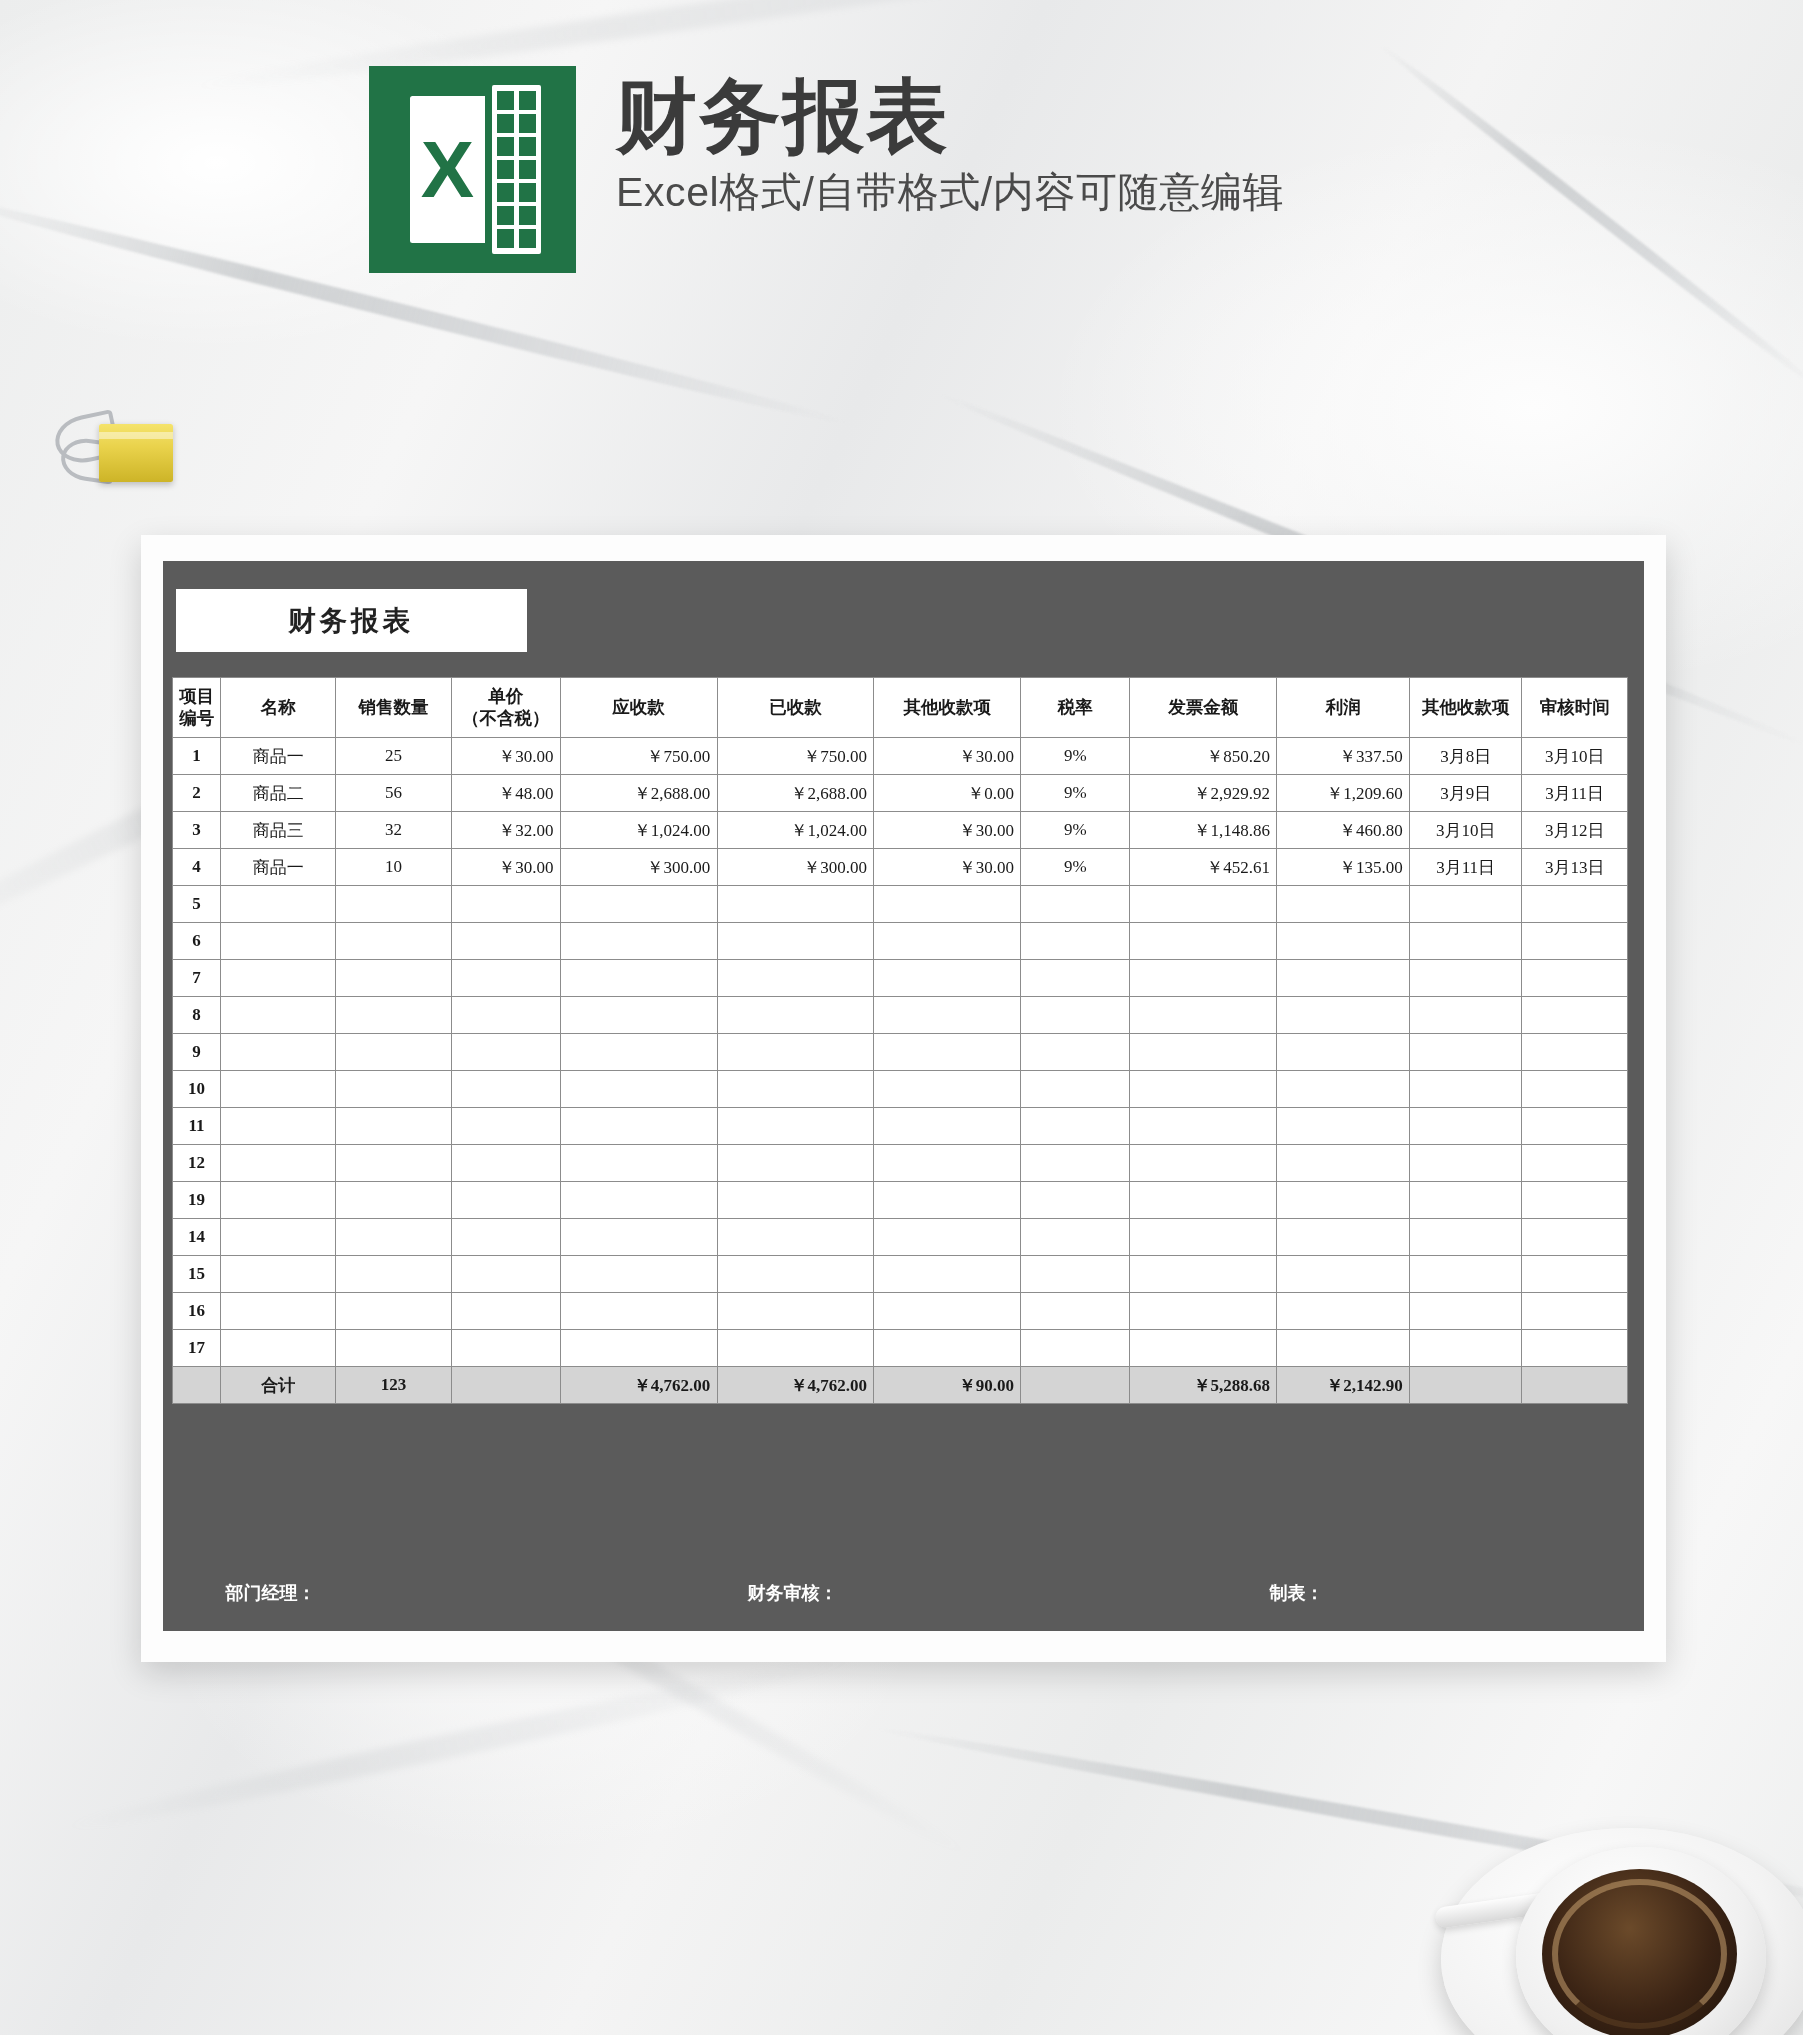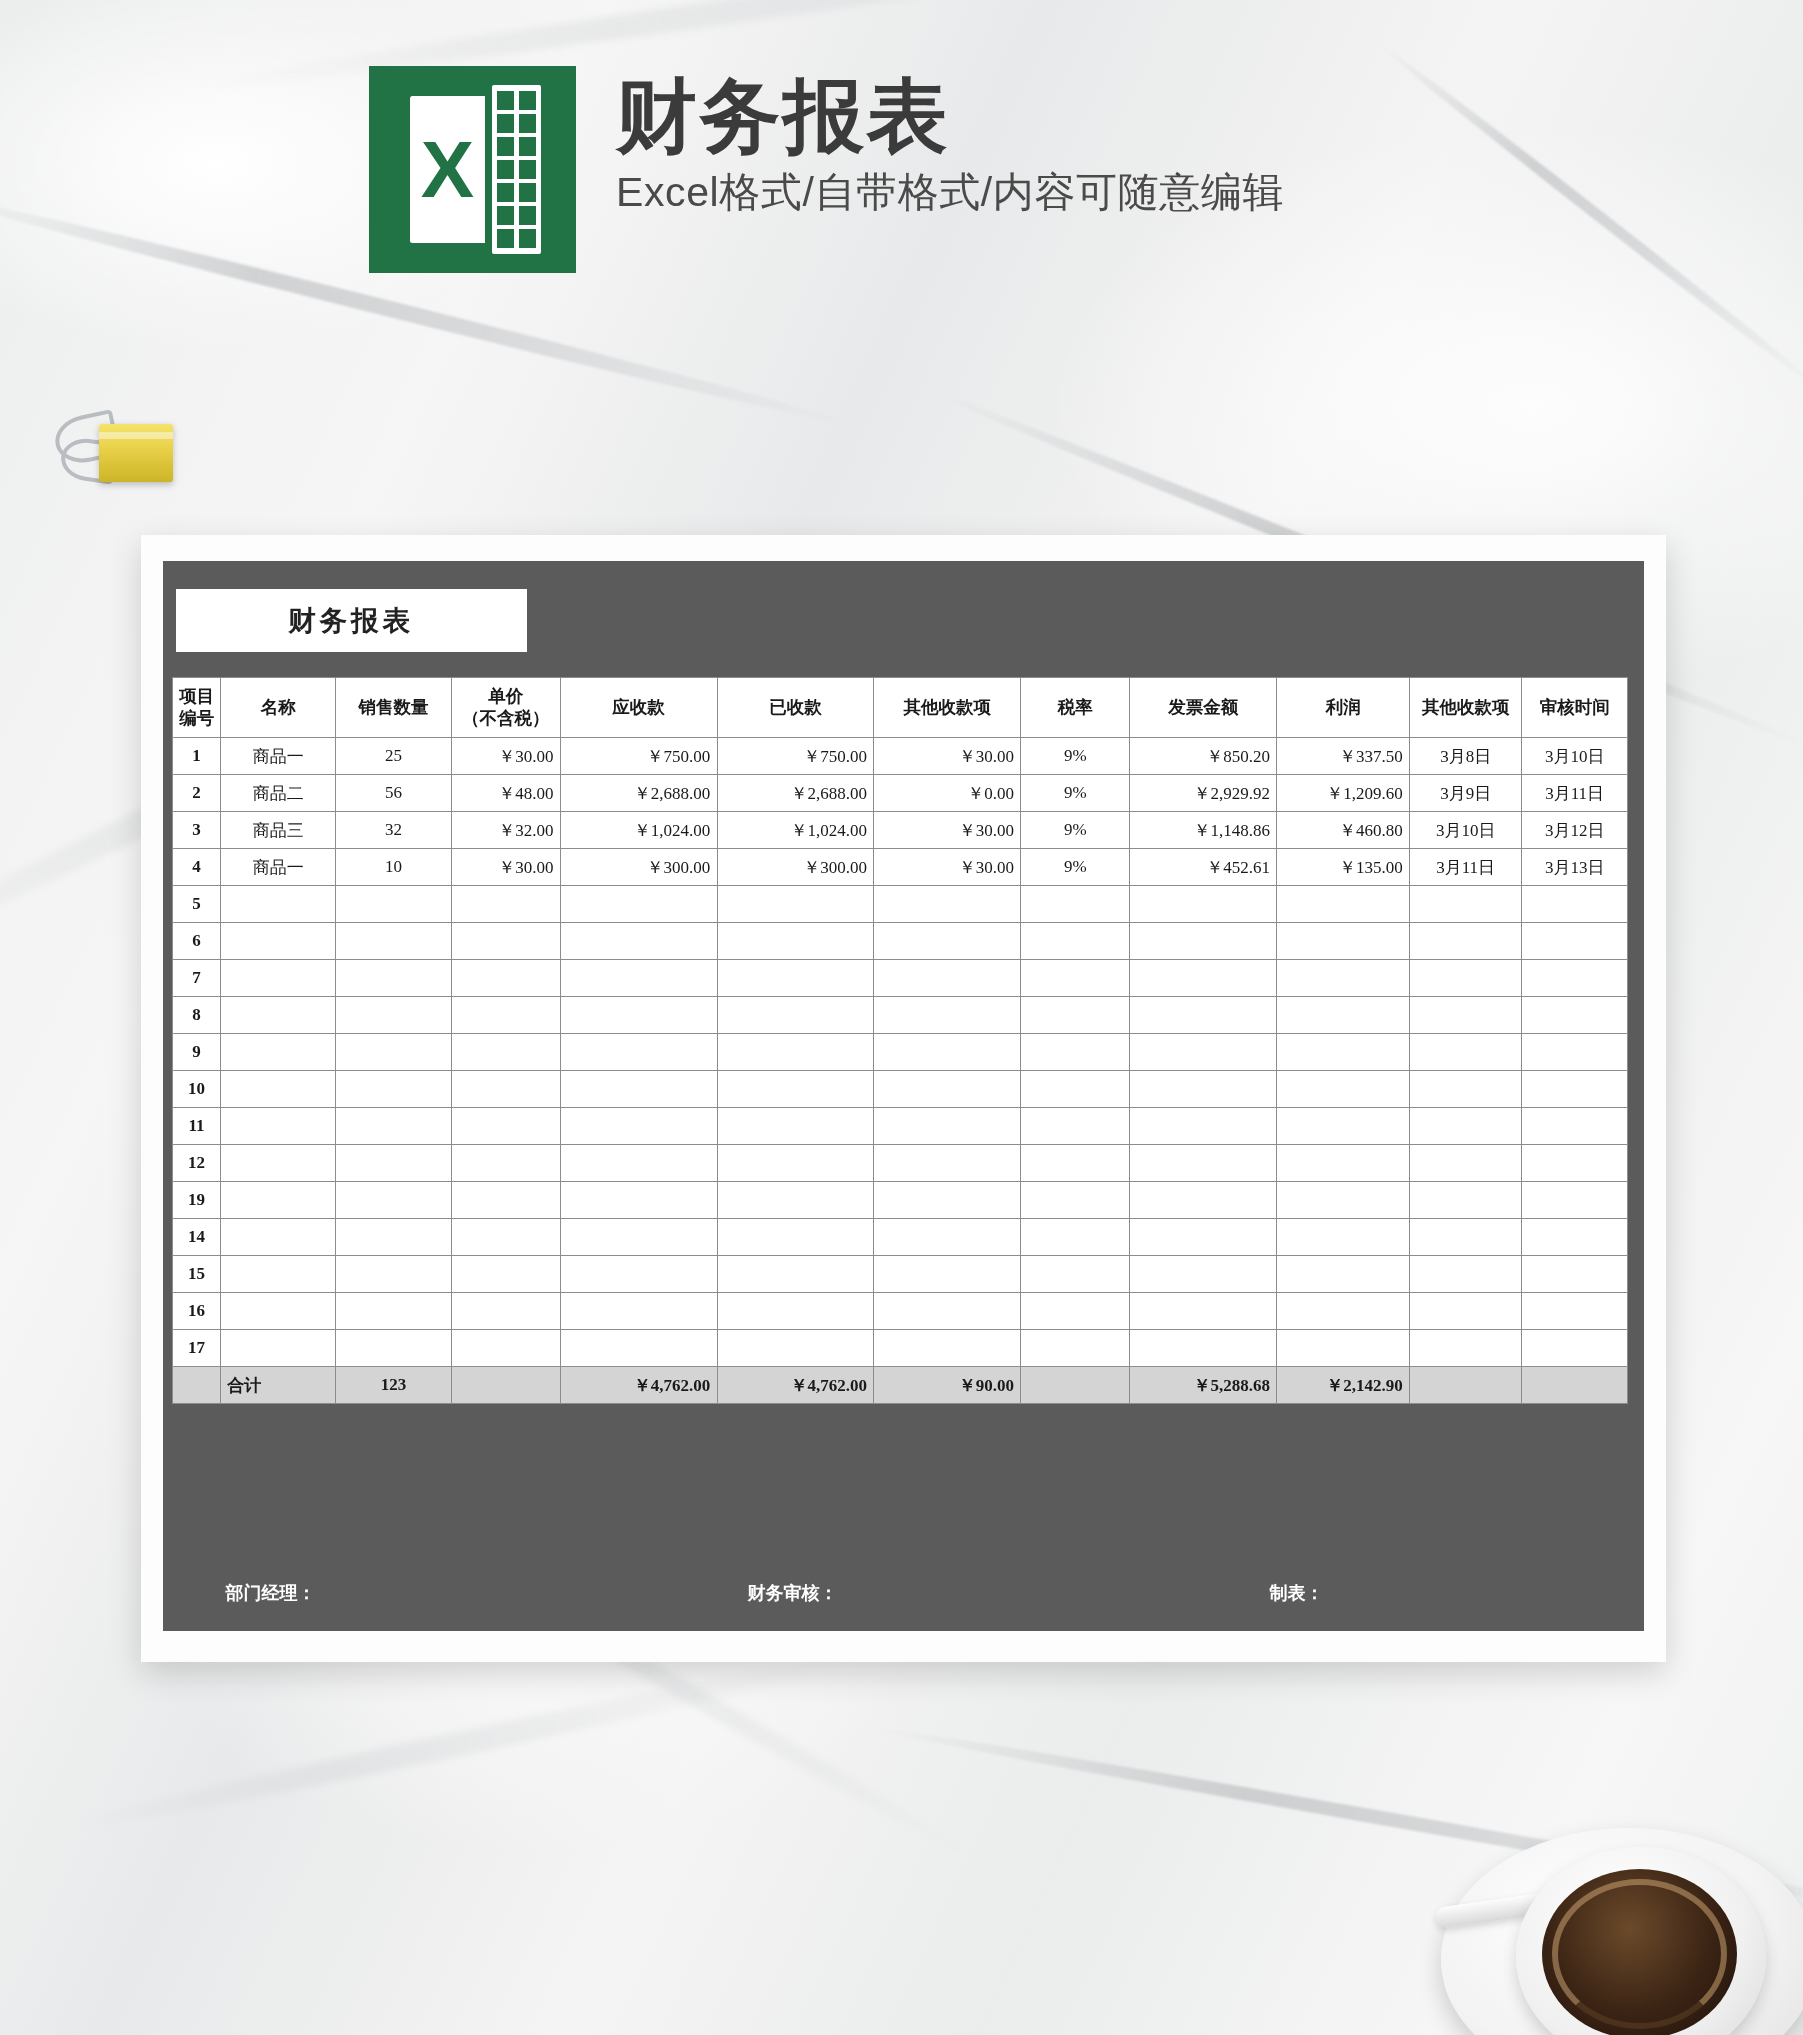--- a/index.html
+++ b/index.html
@@ -253,21 +253,21 @@
     line-height: 1.25;
     font-size: 17.5px;
   }
   td.c { text-align: center; }
   td.r { text-align: right; }
   td.idx { text-align: center; font-weight: bold; }
   tr.total td {
     background: #d4d4d4;
     font-weight: bold;
   }
-  tr.total td.lbl { text-align: left; }
+  tr.total td.lbl { text-align: center; }
 
   .signs {
     position: absolute;
     left: 12.5px;
     right: 12.5px;
     bottom: 19px;
     height: 38px;
     display: flex;
     align-items: center;
     color: #ffffff;

